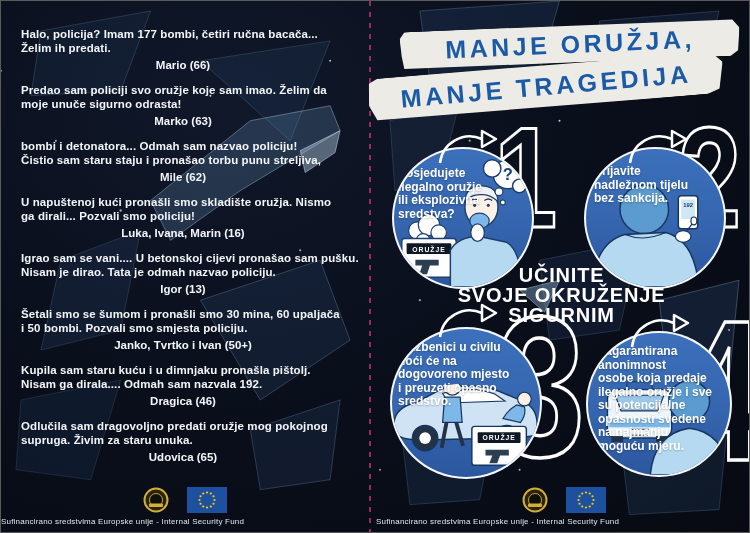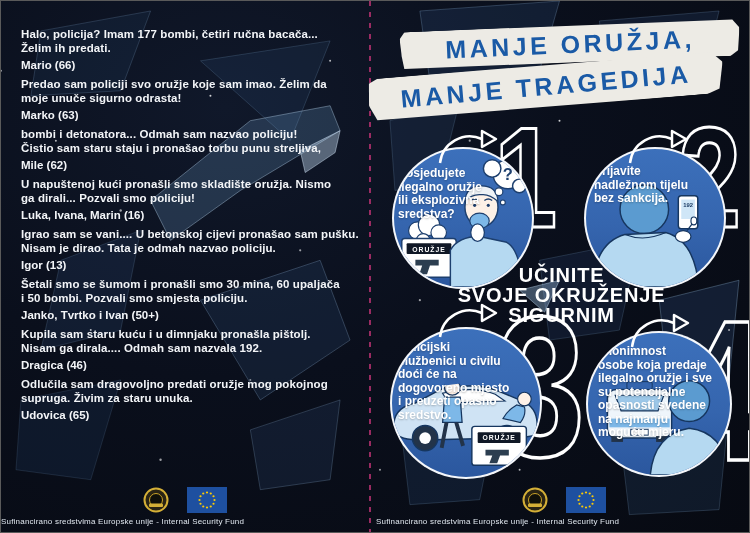--- a/index.html
+++ b/index.html
@@ -12,23 +12,23 @@
   }
   .bg-svg{position:absolute;inset:0;pointer-events:none;}
   
   .fold{
     position:absolute; left:368px; top:0; width:2px; height:533px;
     background:repeating-linear-gradient(180deg,#b3306e 0 5px, transparent 5px 11px);
     opacity:.85;
   }
   
   .panel-left{position:absolute; left:0; top:0; width:368px; height:533px;}
-  .quotes{position:absolute; left:20px; top:26px; right:24px; display:flex; flex-direction:column; gap:5px;}
+  .quotes{position:absolute; left:20px; top:26px; right:24px; display:flex; flex-direction:column; gap:11px;}
   .q-line{font-size:11.5px; font-weight:700; color:#f3f5f8; line-height:14px; letter-spacing:.1px; white-space:nowrap;}
-  .q-author{font-size:11.5px; font-weight:700; color:#f3f5f8; line-height:14px; text-align:left; margin-top:3px;}
+  .q-author{font-size:11.5px; font-weight:700; color:#f3f5f8; line-height:14px; text-align:center; margin-top:3px;}
   
   .footer{position:absolute; bottom:8px; left:0; width:100%; text-align:left;}
   .footer-logos{display:flex; justify-content:center; align-items:center; gap:18px; margin-bottom:4px;}
   .footer-text{font-size:8px; color:#dfe6ee; letter-spacing:.2px; font-weight:400;}
   
   .panel-right{position:absolute; left:375px; top:0; width:375px; height:533px;}
   .banner{
     position:absolute; background:#edebe5; display:flex; align-items:center; justify-content:center;
     box-shadow:0 2px 6px rgba(0,0,0,.5);
   }
@@ -312,21 +312,20 @@
           <path d="M128,78 q-10,6 -14,14 l18,4 q6,-8 4,-16 z" fill="#7db8e8" stroke="#16365f" stroke-width="1.2"></path>
         </g>
         <g>
           <rect x="82" y="100" width="56" height="40" rx="3" fill="#fff" stroke="#16365f" stroke-width="1.5"></rect>
           <rect x="88" y="106" width="44" height="11" rx="1" fill="#101826"></rect>
           <text x="110" y="114.5" font-size="7" font-weight="bold" fill="#fff" text-anchor="middle" letter-spacing="1">ORUŽJE</text>
           <path d="M96,124 h24 v6 h-9 l-3,8 h-8 l3,-8 h-7 z" fill="#2c3e50"></path>
         </g>
       </svg>
       <div class="step-text" style="left:6px; top:12px; width:120px;">
-        <span class="step-line">Policijski</span>
         <span class="step-line">službenici u civilu</span>
         <span class="step-line">doći će na</span>
         <span class="step-line">dogovoreno mjesto</span>
         <span class="step-line">i preuzeti opasno</span>
         <span class="step-line">sredstvo.</span>
       </div>
     </div>
 
     <div class="circle" style="left:210px; top:330px; width:146px; height:146px;">
       <svg class="ill" viewBox="0 0 146 146">
@@ -338,20 +337,21 @@
           <rect x="44" y="99" width="18" height="6" fill="#fff" stroke="#16365f" stroke-width="1"></rect>
           <rect x="24" y="106" width="12" height="6" fill="#223349"></rect>
             <rect x="70" y="106" width="12" height="6" fill="#223349"></rect>
         </g>
         <g>
           <circle cx="104" cy="70" r="21" fill="#5b9bd0" stroke="#16365f" stroke-width="1.5"></circle>
           <path d="M64,146 Q68,104 104,98 Q140,102 146,146 Z" fill="#b5d9f1" stroke="#16365f" stroke-width="1.5"></path>
         </g>
       </svg>
       <div class="step-text" style="left:10px; top:12px; width:126px;">
+        <span class="step-line">Zagarantirana</span>
         <span class="step-line">anonimnost</span>
         <span class="step-line">osobe koja predaje</span>
         <span class="step-line">ilegalno oružje i sve</span>
         <span class="step-line">su potencijalne</span>
         <span class="step-line">opasnosti svedene</span>
         <span class="step-line">na najmanju</span>
         <span class="step-line">moguću mjeru.</span>
       </div>
     </div>
 

